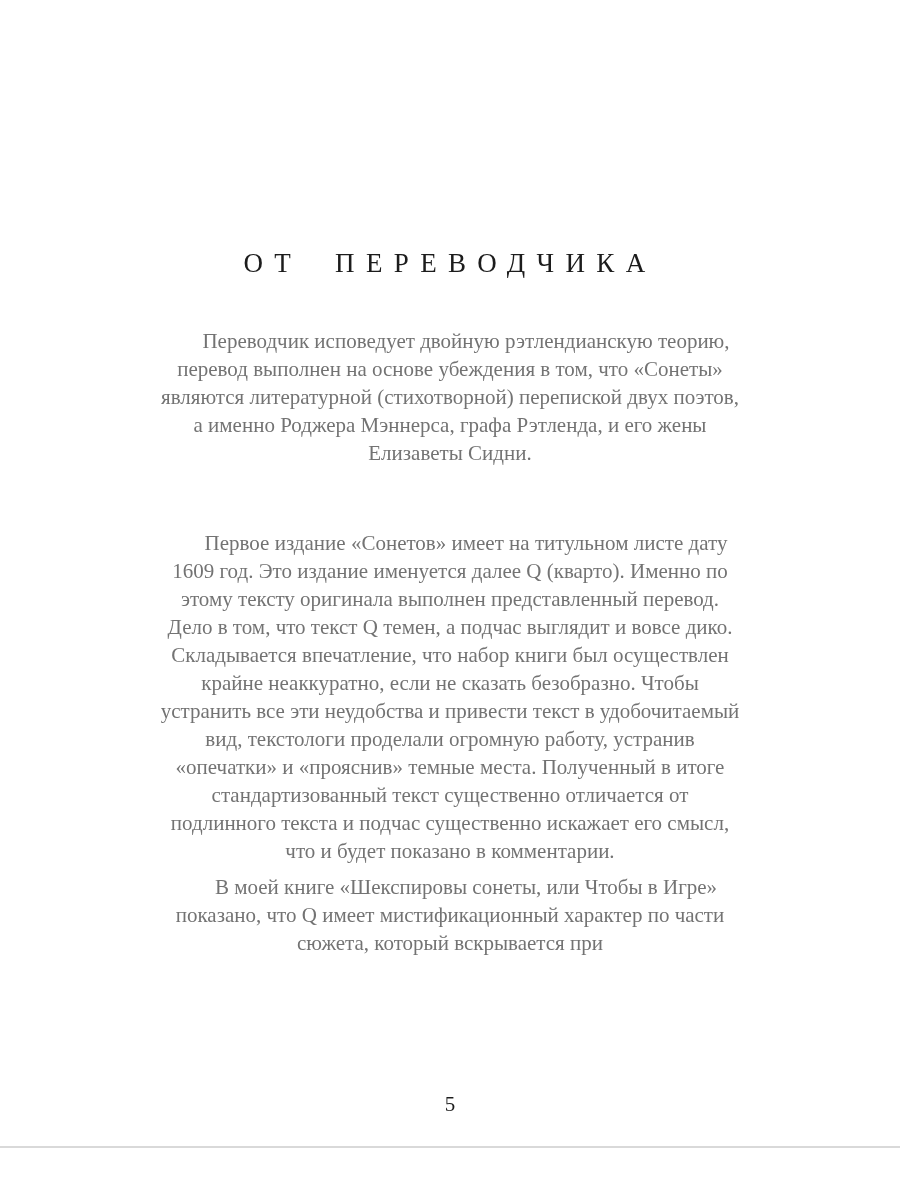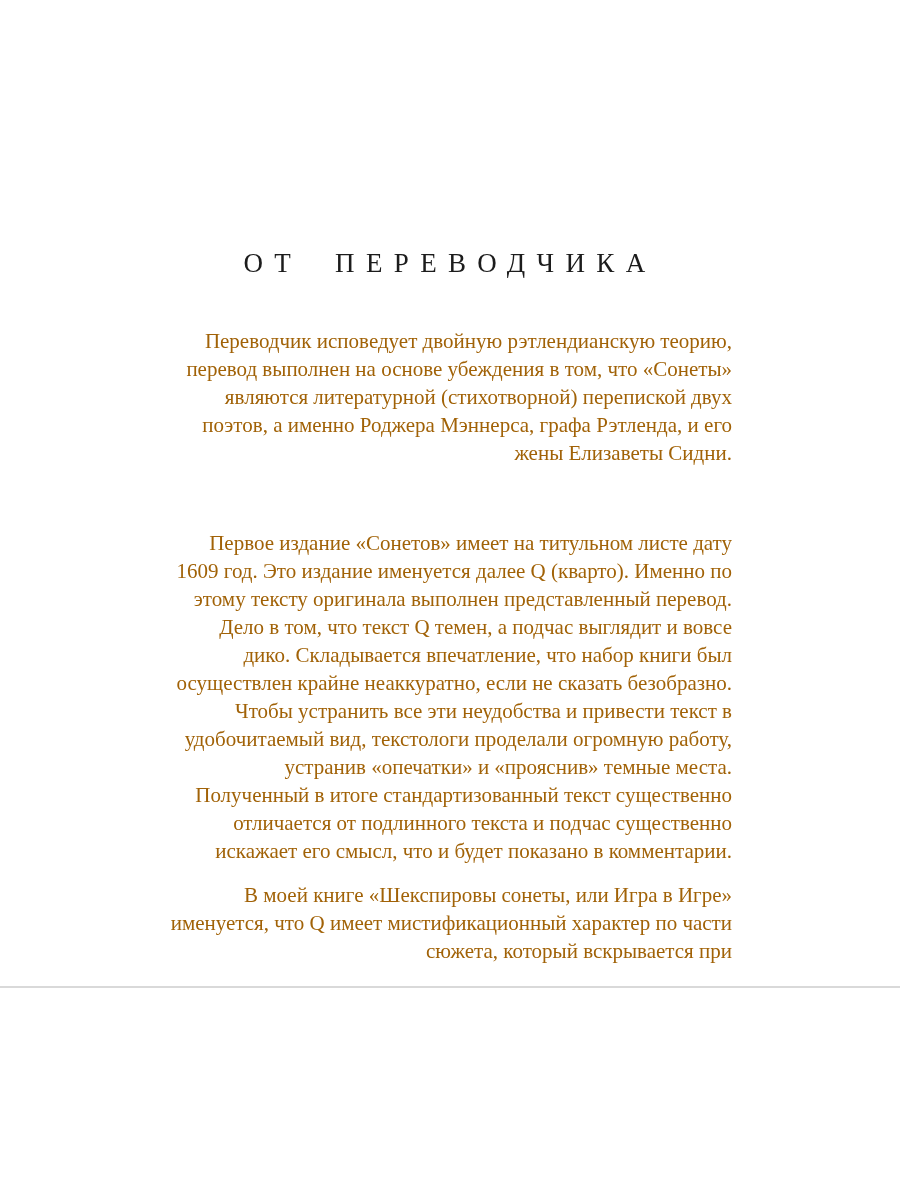--- a/index.html
+++ b/index.html
@@ -10,21 +10,21 @@
     body {
       width: 900px;
       height: 1200px;
       font-family: "Liberation Serif", "DejaVu Serif", serif;
       color: #1c1c1c;
       -webkit-font-smoothing: antialiased;
     }
     .page {
       position: relative;
       width: 900px;
-      height: 988px;
+      height: 1148px;
       box-sizing: border-box;
       background: #ffffff;
       border-bottom: 2px solid #d9d9d9;
       overflow: hidden;
     }
     .text-col {
       position: absolute;
       left: 152px;
       top: 248px;
       width: 596px;
@@ -33,26 +33,26 @@
       font-size: 27px;
       font-weight: 400;
       margin: 0 0 48px 0;
       text-align: center;
       letter-spacing: 0.42em;
       word-spacing: 0.55em;
       white-space: nowrap;
       color: #1c1c1c;
     }
     .para {
-      margin: 16px;
+      margin: 8px;
       font-size: 21px;
       line-height: 28px;
-      text-align: right;
+      text-align: center;
       text-indent: 32px;
-      color: #a16207;
+      color: #737373;
     }
     .section-start {
       margin-top: 62px;
     }
     .page-number {
       position: absolute;
       left: 152px;
       width: 596px;
       top: 1092px;
       text-align: center;
@@ -61,16 +61,16 @@
     }
   </style>
 </head>
 <body>
 
 <div class="page">
   <div class="text-col">
     <h1 class="chapter-title">ОТ ПЕРЕВОДЧИКА</h1>
     <p class="para">Переводчик исповедует двойную рэтлендианскую теорию, перевод выполнен на основе убеждения в том, что «Сонеты» являются литературной (стихотворной) перепиской двух поэтов, а именно Роджера Мэннерса, графа Рэтленда, и его жены Елизаветы Сидни.</p>
     <p class="para section-start">Первое издание «Сонетов» имеет на титульном листе дату 1609 год. Это издание именуется далее Q (кварто). Именно по этому тексту оригинала выполнен представленный перевод. Дело в том, что текст Q темен, а подчас выглядит и вовсе дико. Складывается впечатление, что набор книги был осуществлен крайне неаккуратно, если не сказать безобразно. Чтобы устранить все эти неудобства и привести текст в удобочитаемый вид, текстологи проделали огромную работу, устранив «опечатки» и «прояснив» темные места. Полученный в итоге стандартизованный текст существенно отличается от подлинного текста и подчас существенно искажает его смысл, что и будет показано в комментарии.</p>
-    <p class="para">В моей книге «Шекспировы сонеты, или Игра в Игре» именуется, что Q имеет мистификационный характер по части сюжета, который вскрывается при</p>
+    <p class="para">В моей книге «Шекспировы сонеты, или Чтобы в Игре» показано, что Q имеет мистификационный характер по части сюжета, который вскрывается при</p>
   </div>
   <div class="page-number">5</div>
 </div>
 
 </body></html>

